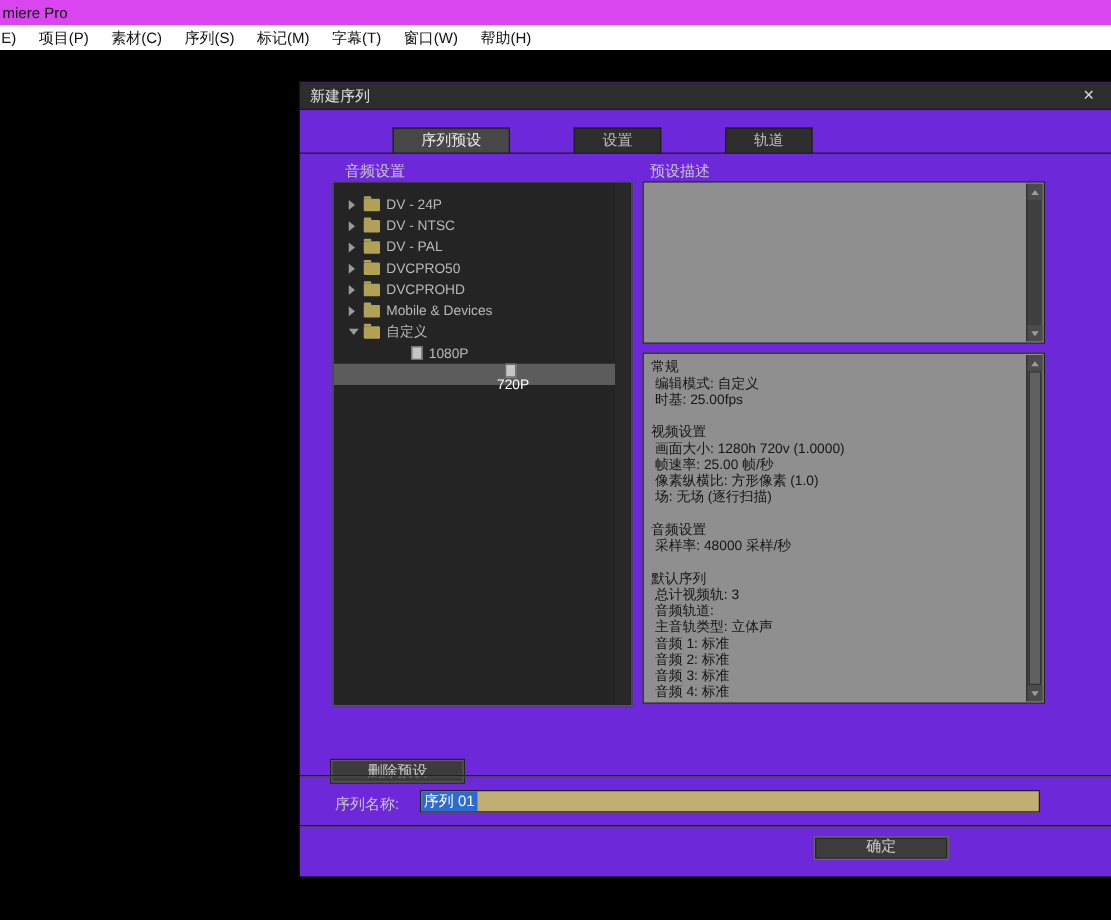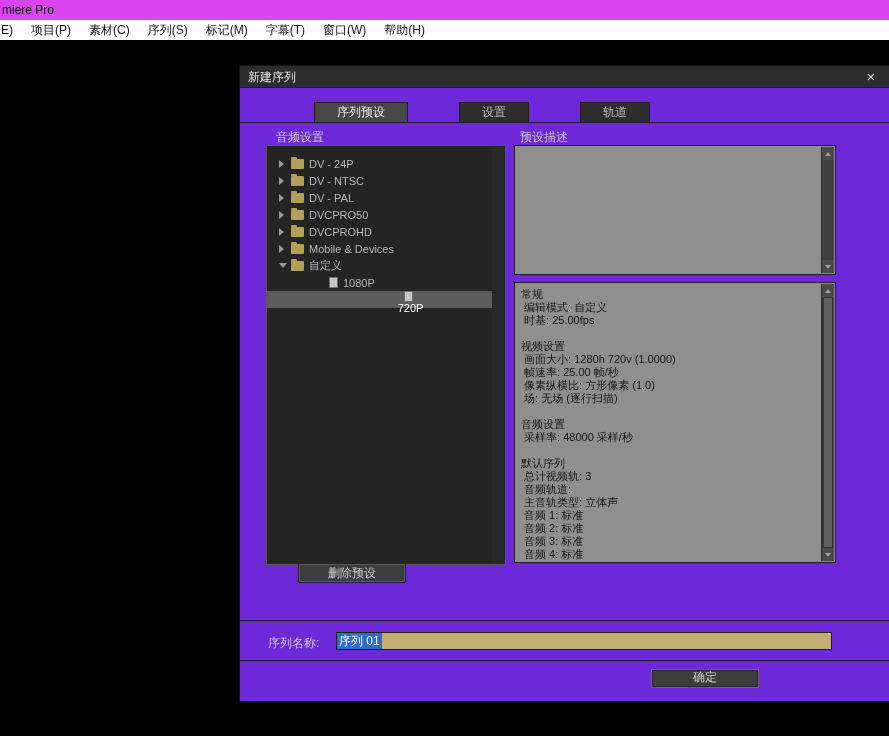--- a/index.html
+++ b/index.html
@@ -71,22 +71,22 @@
   .sb-up::before { content:""; border-bottom:4px solid #9d9d9d;
     border-left:3px solid transparent; border-right:3px solid transparent; }
   .sb-dn::before { content:""; border-top:4px solid #9d9d9d;
     border-left:3px solid transparent; border-right:3px solid transparent; }
   .sb-thumb { position:absolute; left:1px; width:10px; background:#606060; border:1px solid #333; }
   .thumb-full { top:13px; height:calc(100% - 26px); }
 
   
   .btn { position:absolute; background:#3c3c3c; color:#cfcfcf; font-size:12px;
     text-align:center; font-family:"Liberation Sans", sans-serif; cursor:default; }
-  .btn-delete { left:25px; top:498px; width:106px; height:18px; line-height:16px;
-    border:1px solid #5a5a5a; box-shadow:0 0 0 1px #242424;margin-left:34px; }
+  .btn-delete { left:25px; top:542px; width:106px; height:18px; line-height:16px;
+    border:1px solid #5a5a5a; box-shadow:0 0 0 1px #242424; }
   .btn-ok { left:411px; top:603px; width:108px; height:19px; line-height:15px;
     border:1px solid #6a6a6a; box-shadow:inset 0 0 0 1px #262626; }
 
   .divider { position:absolute; left:0; width:100%; height:2px;
     border-top:1px solid #232323; border-bottom:1px solid #4a4a4a; }
   .div1 { top:554px; } .div2 { top:594px; }
 
   
   .seq-label { position:absolute; left:28px; top:569px; font-size:12px; color:#c9c9c9; }
   .seq-input { position:absolute; left:96px; top:566px; width:496px; height:18px;

